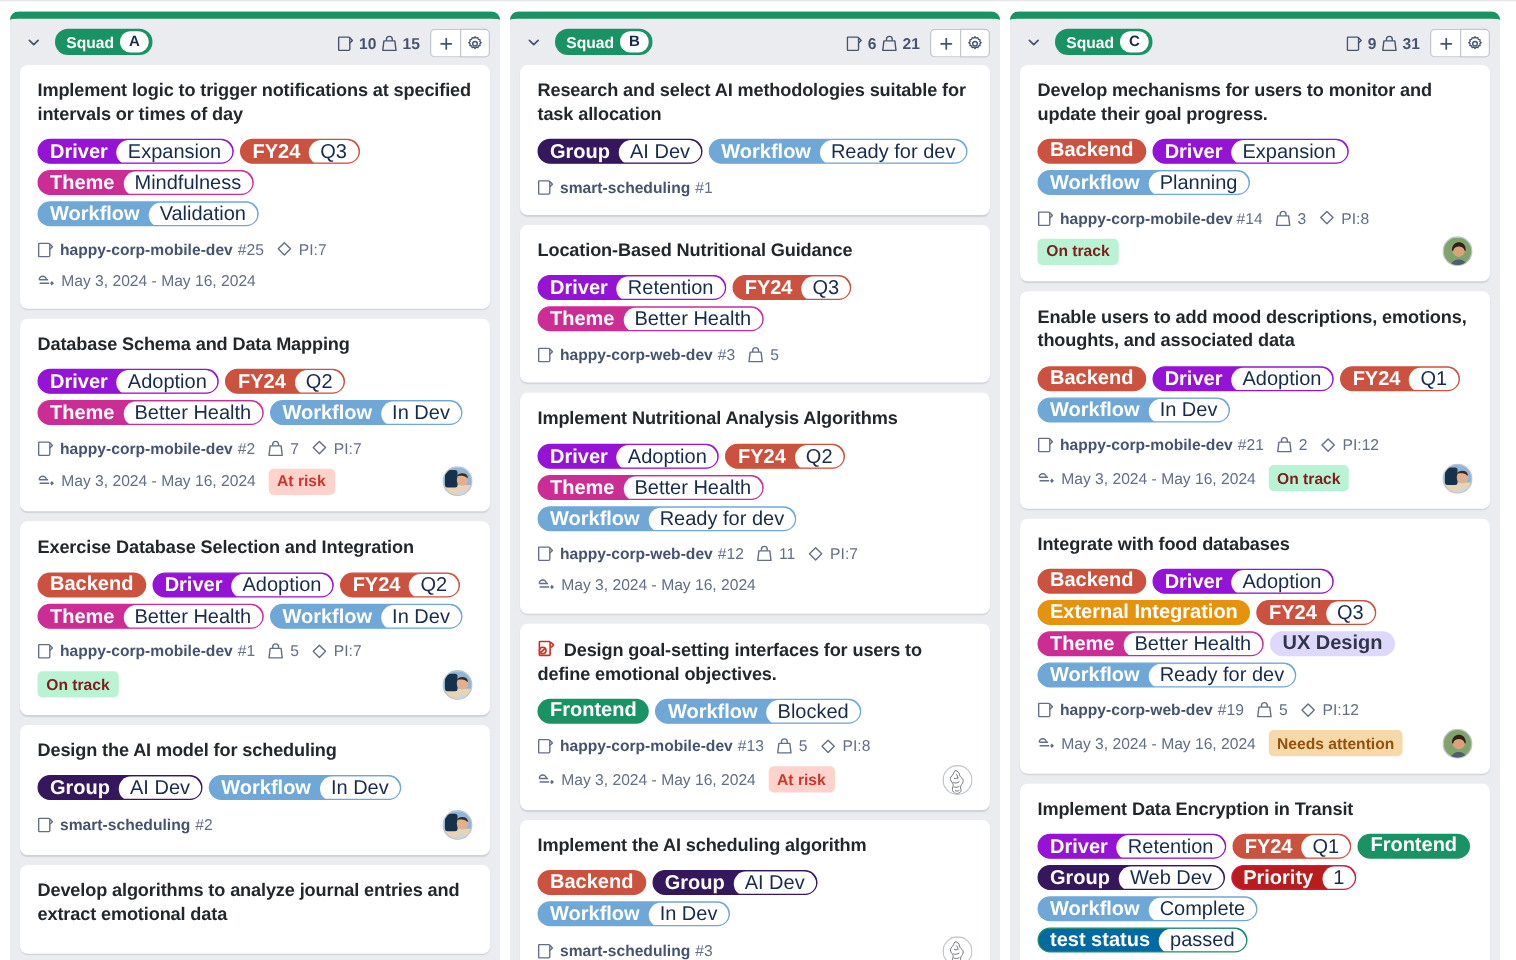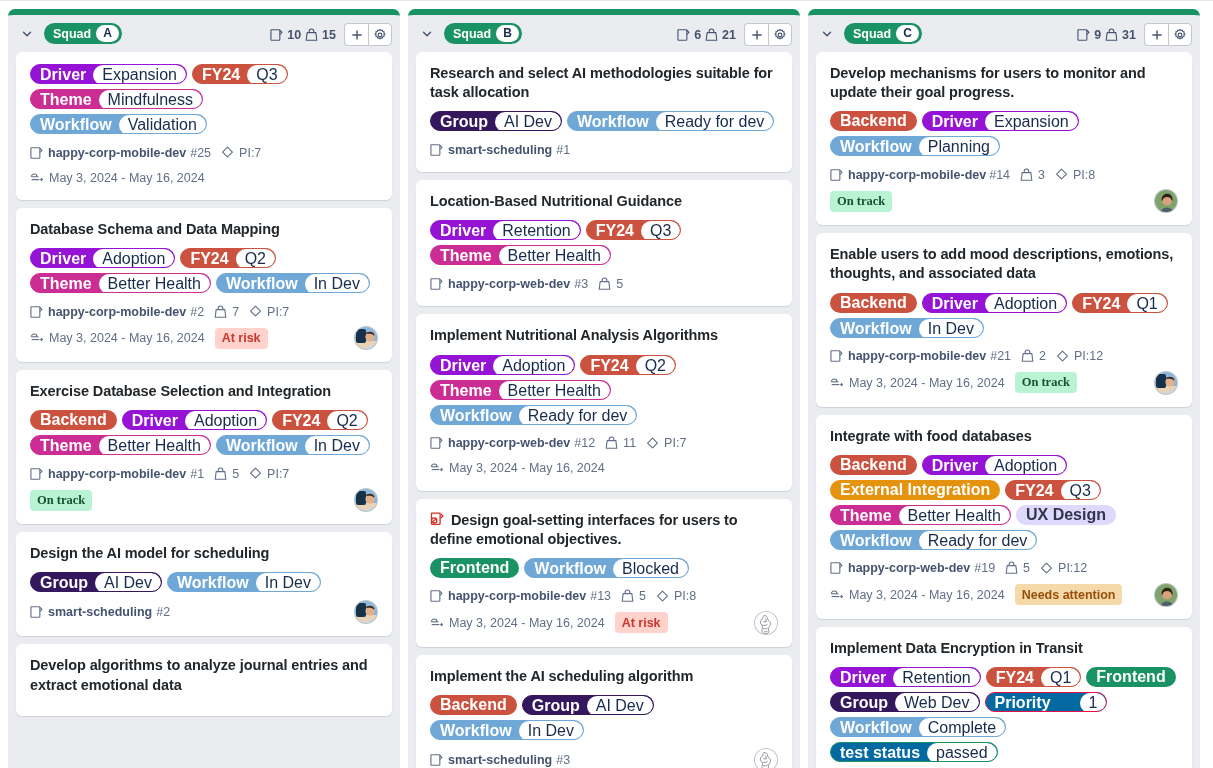--- a/index.html
+++ b/index.html
@@ -160,21 +160,21 @@
   .repo { font-weight: 700; color: #44546f; }
   .repo .num { font-weight: 400; color: #626f86; }
   .badge {
     display: inline-flex; align-items: center;
     height: 21px;
     border-radius: 4px;
     padding: 0 7px;
     font-size: 12.5px;
     font-weight: 700;
   }
-  .badge.ontrack { background:#baf3d3; color:#14532d;font-family:Liberation Serif, serif; }
+  .badge.ontrack { background:#baf3d3; color:#7f1d1d; }
   .badge.atrisk  { background:#ffd2cc; color:#c9372c; }
   .badge.attention { background:#f5d9a8; color:#974f0c; }
   .avatar {
     width: 24px; height: 24px;
     border-radius: 50%;
     margin-left: auto;
     flex: 0 0 auto;
     overflow: hidden;
     border: 1px solid rgba(0,0,0,.08);
     background: #cfd6de;
@@ -226,20 +226,21 @@
               <svg class="ic" width="14" height="14" viewBox="0 0 16 16">
                 <circle cx="8" cy="8" r="2.1" fill="none" stroke="currentColor" stroke-width="1.3"></circle>
                 <path d="M8 1.6l1 1.3 1.6-.5.5 1.6 1.6.4-.3 1.6 1.3 1-1.3 1 .3 1.6-1.6.4-.5 1.6-1.6-.5-1 1.3-1-1.3-1.6.5-.5-1.6-1.6-.4.3-1.6-1.3-1 1.3-1-.3-1.6 1.6-.4.5-1.6 1.6.5z" fill="none" stroke="currentColor" stroke-width="1.2" stroke-linejoin="round"></path>
               </svg>
             </div>
           </div>
         </div>
       </div>
       <div class="cards">
         <div class="card">
+          <div class="card-title"><span>Implement logic to trigger notifications at specified intervals or times of day</span></div>
           <div class="labels">
             <span class="lbl" style="background: rgb(148, 19, 212); border: 1.5px solid rgb(148, 19, 212);">
               <span class="k">Driver</span>
               <span class="v">Expansion</span>
             </span>
             <span class="lbl" style="background: rgb(203, 82, 63); border: 1.5px solid rgb(203, 82, 63);">
               <span class="k">FY24</span>
               <span class="v">Q3</span>
             </span>
             <span class="lbl" style="background: rgb(203, 45, 148); border: 1.5px solid rgb(203, 45, 148);">
@@ -1006,21 +1007,21 @@
             </span>
             <span class="lbl" style="background: rgb(203, 82, 63); border: 1.5px solid rgb(203, 82, 63);">
               <span class="k">FY24</span>
               <span class="v">Q1</span>
             </span>
             <span class="lbl single" style="background: rgb(26, 147, 100);">Frontend</span>
             <span class="lbl" style="background: rgb(53, 23, 94); border: 1.5px solid rgb(53, 23, 94);">
               <span class="k">Group</span>
               <span class="v">Web Dev</span>
             </span>
-            <span class="lbl" style="background: #0369a1; border: 1.5px solid rgb(226, 16, 75); gap: 22px;">
+            <span class="lbl" style="background: #b91c1c; border: 1.5px solid rgb(226, 16, 75);">
               <span class="k">Priority</span>
               <span class="v">1</span>
             </span>
             <span class="lbl" style="background: rgb(111, 168, 214); border: 1.5px solid rgb(111, 168, 214);">
               <span class="k">Workflow</span>
               <span class="v">Complete</span>
             </span>
             <span class="lbl" style="background: #0369a1; border: 1.5px solid rgb(26, 147, 100);">
               <span class="k">test status</span>
               <span class="v">passed</span>

